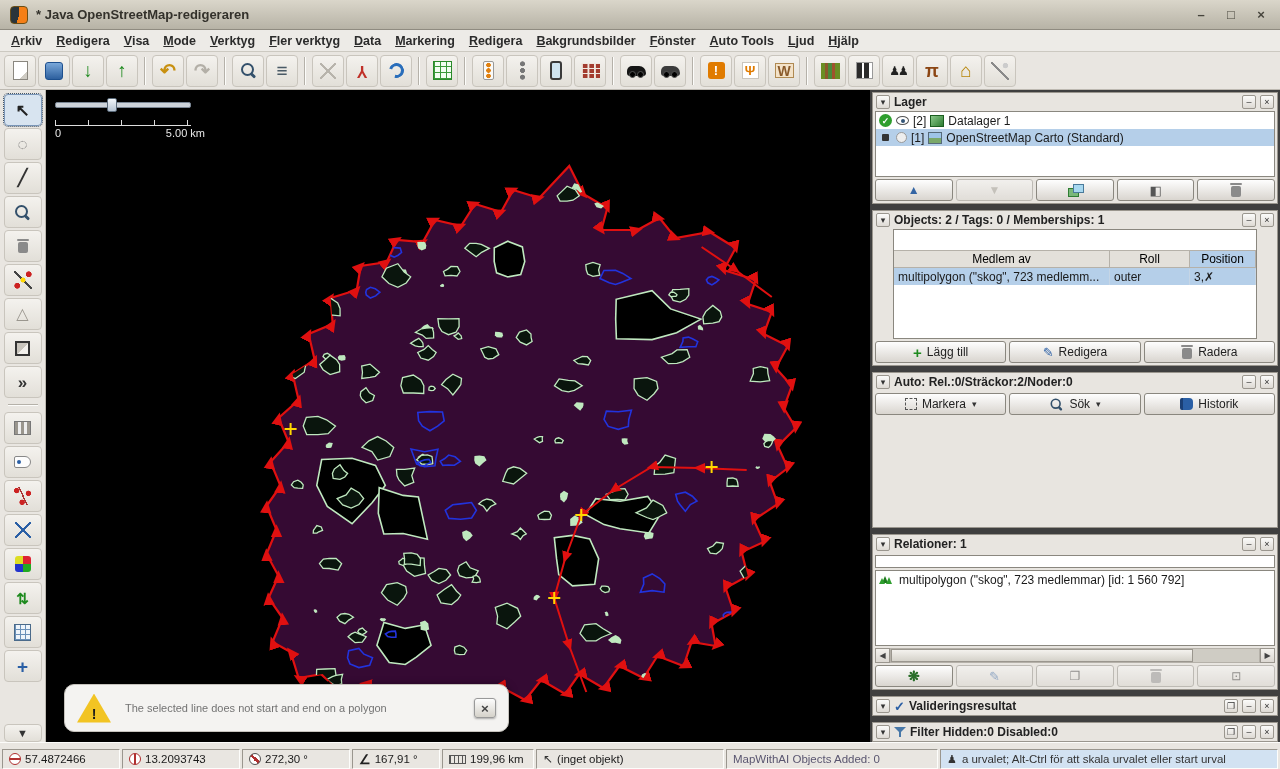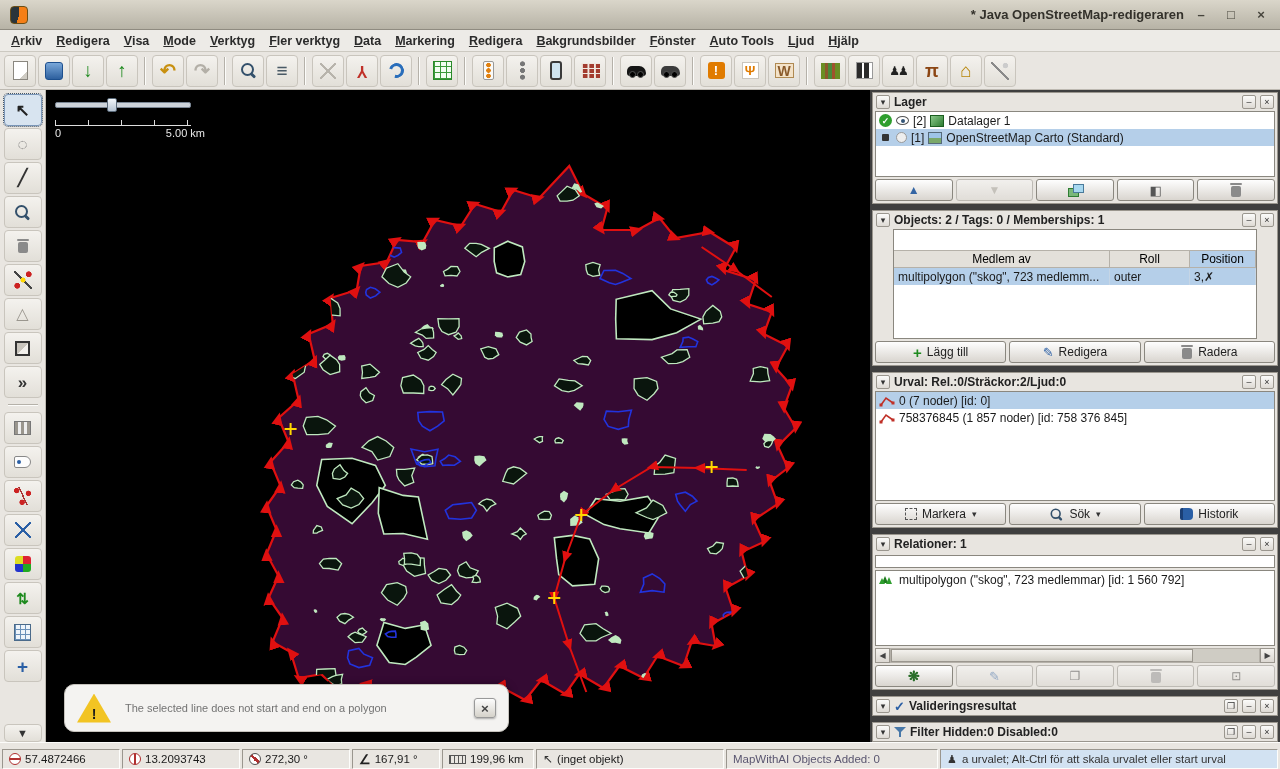--- a/index.html
+++ b/index.html
@@ -3,21 +3,21 @@
 <meta charset="utf-8">
 <style>
 *{margin:0;padding:0;box-sizing:border-box}
 html,body{width:1280px;height:769px}
 body{font-family:"Liberation Sans",sans-serif;font-size:12px;color:#1a1a1a;background:#555;overflow:hidden}
 .window{width:1280px;height:769px;display:flex;flex-direction:column;background:#e9e6e1}
 
 
 .titlebar{height:30px;flex:0 0 30px;background:linear-gradient(#dad6ca,#b7b3a6);border-bottom:1px solid #8f8b80;display:flex;align-items:center;padding:0 10px;gap:8px}
 .app-icon{width:18px;height:18px;border-radius:4px;background:conic-gradient(#f57f17 0 55%,#29343a 55%);border:1px solid #6b4f17}
-.title{flex:1;text-align:right;font-weight:bold;font-size:13px;color:#33312b}
+.title{flex:1;text-align:left;font-weight:bold;font-size:13px;color:#33312b}
 .winbtns{display:flex;gap:12px}
 .winbtn{width:18px;height:18px;display:flex;align-items:center;justify-content:center;color:#46443c;font-weight:bold;font-size:13px}
 
 
 .menubar{height:22px;flex:0 0 22px;background:#edebe7;border-bottom:1px solid #ccc9c1;display:flex;align-items:center;padding:0 4px;font-size:12.5px;font-weight:bold;color:#2b2b2b}
 .menu-item{display:inline-block;padding:3px 7px}
 .menu-item::first-letter{text-decoration:underline}
 
 
 .toolbar{height:38px;flex:0 0 38px;background:#e9e6e1;border-bottom:1px solid #bdb9b1;display:flex;align-items:center;padding:0 4px;gap:2px}
@@ -603,41 +603,23 @@
           <button class="pbtn">
               <span class="trash"></span>
               <span>Radera</span>
             </button>
         </div>
       </div>
 
       <div class="panel" style="height:156px">
         <div class="phead">
           <button class="mini">▾</button>
-          <span class="ptitle">Urval: Rel.:0/Sträckor:2/Ljud:0</span>
+          <span class="ptitle">Auto: Rel.:0/Sträckor:2/Noder:0</span>
           <button class="mini">–</button>
           <button class="mini">×</button>
-        </div>
-        <div class="plist">
-          <div class="prow sel">
-            <svg class="way-icon" width="16" height="12" viewBox="0 0 16 12">
-                <path d="M2,10 L7,3 L14,8" stroke="#c03028" fill="none" stroke-width="1.6"></path>
-                <rect x="0.5" y="8.5" width="3" height="3" fill="#c03028"></rect>
-                <rect x="12.5" y="6.5" width="3" height="3" fill="#c03028"></rect>
-              </svg>
-            <span>0 (7 noder) [id: 0]</span>
-          </div>
-          <div class="prow">
-            <svg class="way-icon" width="16" height="12" viewBox="0 0 16 12">
-                <path d="M2,10 L7,3 L14,8" stroke="#c03028" fill="none" stroke-width="1.6"></path>
-                <rect x="0.5" y="8.5" width="3" height="3" fill="#c03028"></rect>
-                <rect x="12.5" y="6.5" width="3" height="3" fill="#c03028"></rect>
-              </svg>
-            <span>758376845 (1 857 noder) [id: 758 376 845]</span>
-          </div>
         </div>
         <div class="pbtns">
           <button class="pbtn">
               <span class="selbox"></span>
               <span>Markera</span>
               <span class="g-dd">▾</span>
             </button>
           <button class="pbtn">
               <span class="mag" style="transform:scale(.8)"></span>
               <span>Sök</span>

